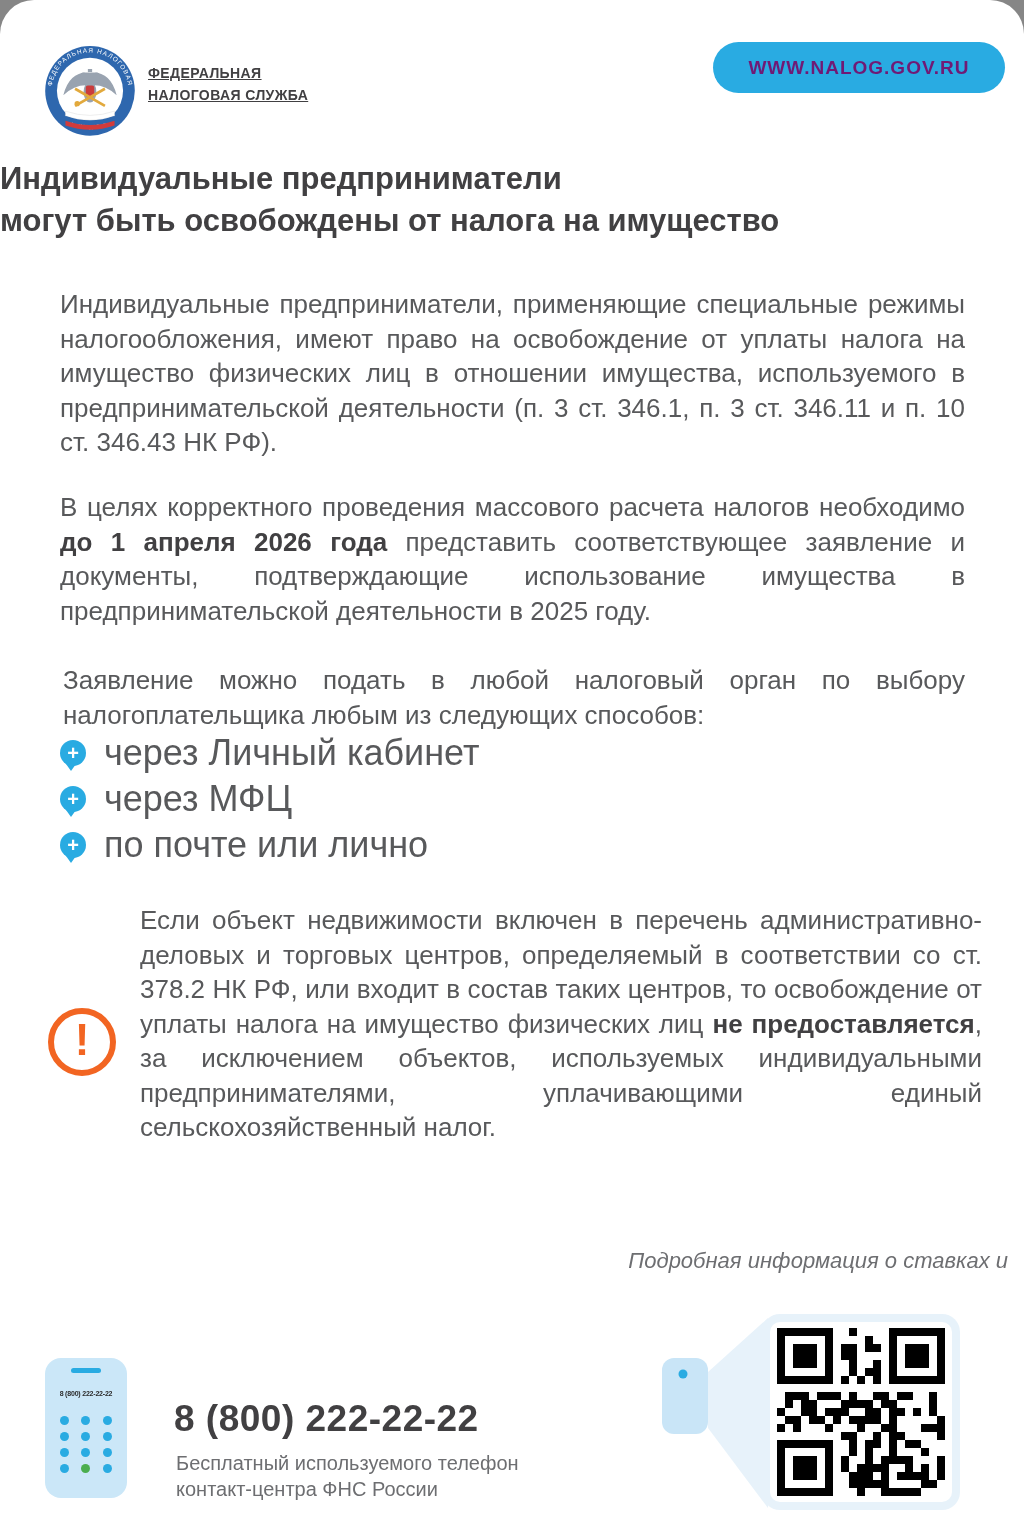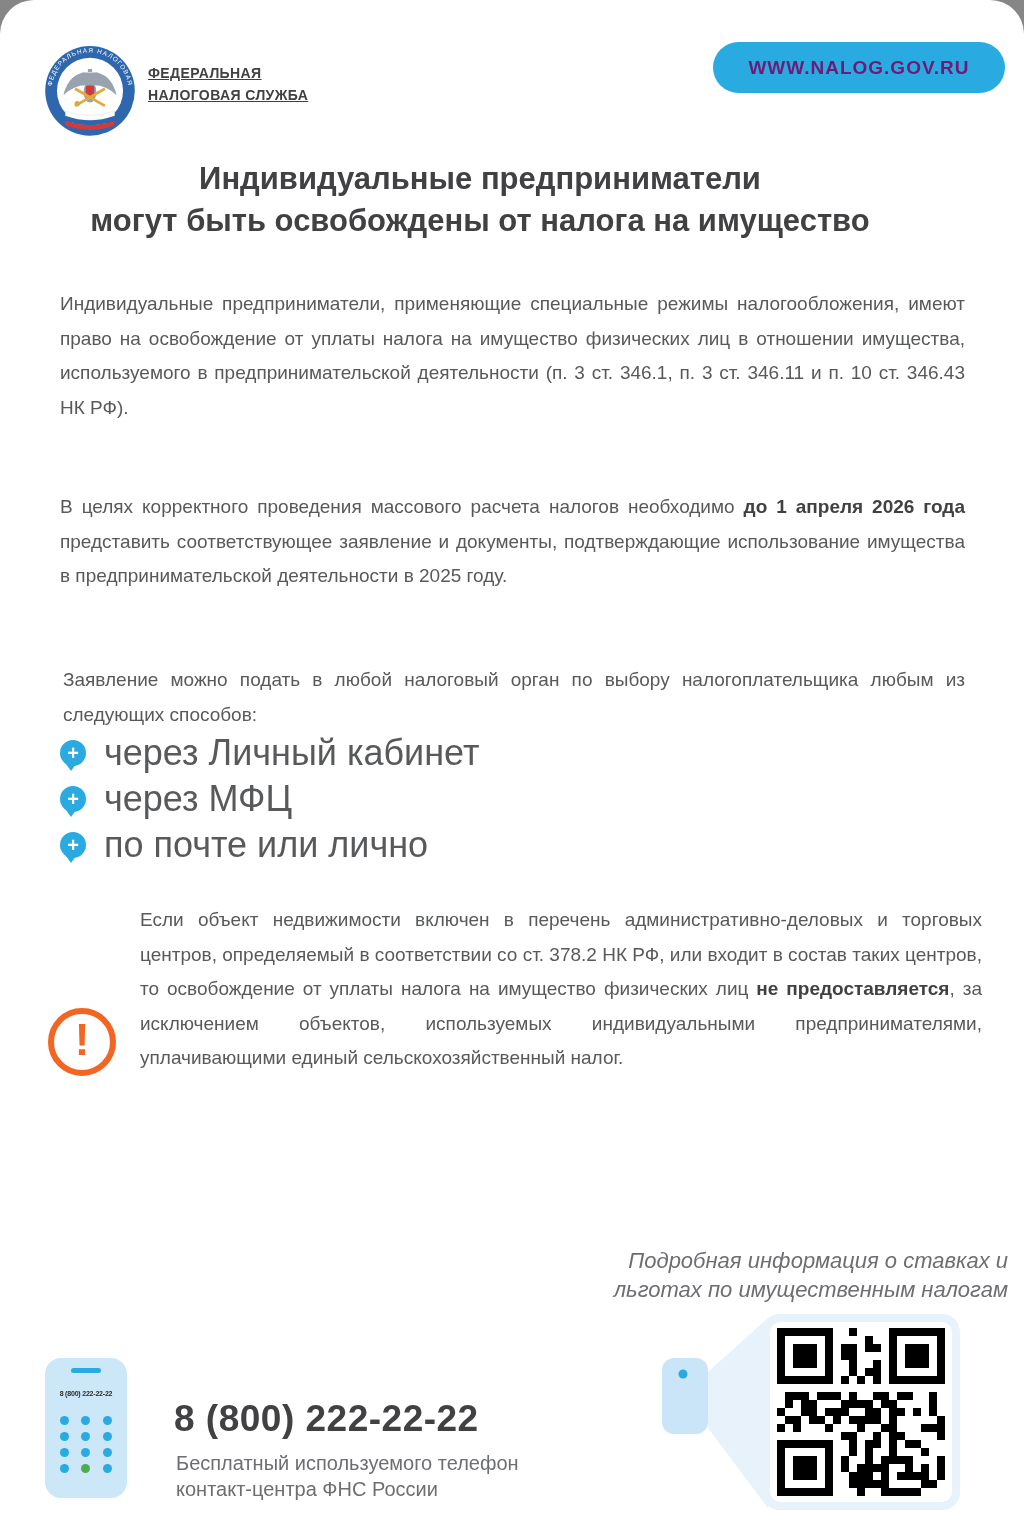--- a/index.html
+++ b/index.html
@@ -42,28 +42,28 @@
     border:none;cursor:pointer;
   }
   .url-pill span{
     color:#701a75;font-weight:bold;font-size:19px;letter-spacing:1px;
     font-family:"Liberation Sans", sans-serif;
   }
 
   
   .page-title{
     position:absolute;left:0;top:158px;width:960px;
-    text-align:center;color:var(--title);
+    color:var(--title);
     font-weight:bold;font-size:31px;line-height:42px;
   }
 
   
   .para{
     position:absolute;color:var(--body);
-    font-size:19px;line-height:34.5px;
+    font-size:26px;line-height:34.5px;
     text-align:justify;text-align-last:left;
   }
   .para b{color:var(--title);}
   .p1{left:60px;top:287px;width:905px;}
   .p2{left:60px;top:490px;width:905px;}
   .p3{left:63px;top:663px;width:902px;text-align:justify;text-align-last:left;}
 
   
   .methods{position:absolute;left:60px;top:730px;width:900px;}
   .method-item{display:flex;align-items:center;height:46px;}
@@ -207,21 +207,20 @@
     </div>
   </div>
 
   <div class="warning-icon">
       <span>!</span>
     </div>
   <p class="para warning-text"><span>Если объект недвижимости включен в перечень административно-деловых и торговых центров, определяемый в соответствии со ст. 378.2 НК РФ, или входит в состав таких центров, то освобождение от уплаты налога на имущество физических лиц </span><b>не предоставляется</b><span>, за исключением объектов, используемых индивидуальными предпринимателями, уплачивающими единый сельскохозяйственный налог.</span></p>
 
   <div class="qr-caption">
     <div>Подробная информация о ставках и</div>
-    <div>льготах по имущественным налогам</div>
   </div>
 
   <svg class="qr-assembly-svg" width="360" height="220" viewBox="0 0 360 220">
     <polygon points="58,72 118,18 118,208 58,128" fill="#E7F2FA"></polygon>
     <rect x="112" y="14" width="198" height="196" rx="18" fill="#E7F2FA"></rect>
     <rect x="12" y="58" width="46" height="76" rx="12" fill="#C9E5F7"></rect>
     <circle cx="33" cy="74" r="4.5" fill="#29ABE2"></circle>
   </svg>
   <div class="qr-card">
     <div class="qr-grid" style="grid-template-columns: repeat(21, 8px);">

